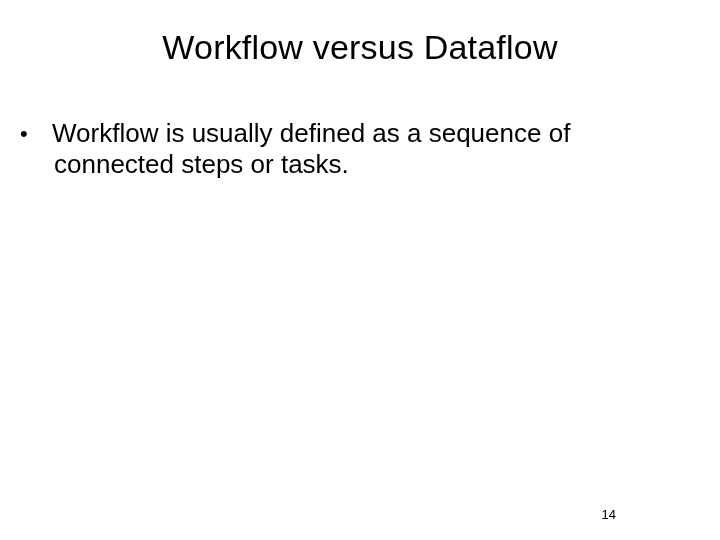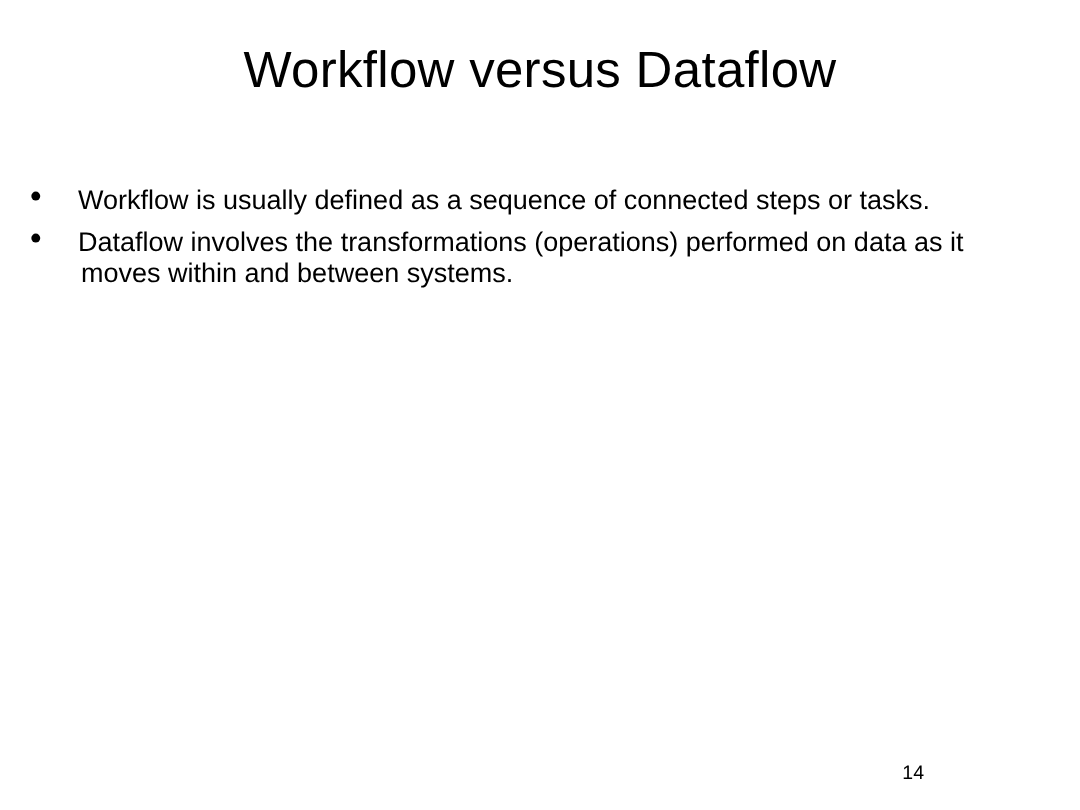--- a/index.html
+++ b/index.html
@@ -36,21 +36,21 @@
     left: 24px;
     width: 672px;
   }
   ul.bullets {
     list-style: none;
     margin: 0;
     padding: 0;
   }
   ul.bullets li {
     font-family: Arial, Helvetica, sans-serif;
-    font-size: 18px;
+    font-size: 26px;
     line-height: 1.18;
     padding-left: 30px;
     text-indent: -16px;
     margin: 0 0 2px 0;
   }
   ul.bullets li::before {
     content: "\2022";
     display: inline-block;
     width: 16px;
     margin-left: -2px;
@@ -67,18 +67,17 @@
 </style>
 </head>
 <body>
 
 <div class="slide">
   <div class="title">Workflow versus Dataflow</div>
 
   <div class="body">
     <ul class="bullets">
       <li>Workflow is usually defined as a sequence of connected steps or tasks.</li>
-      <li>Dataflow involves the transformations (operations) performed on data as it moves within and between systems.</li>
     </ul>
   </div>
 
   <div class="pagenum">14</div>
 </div>
 
 </body></html>

